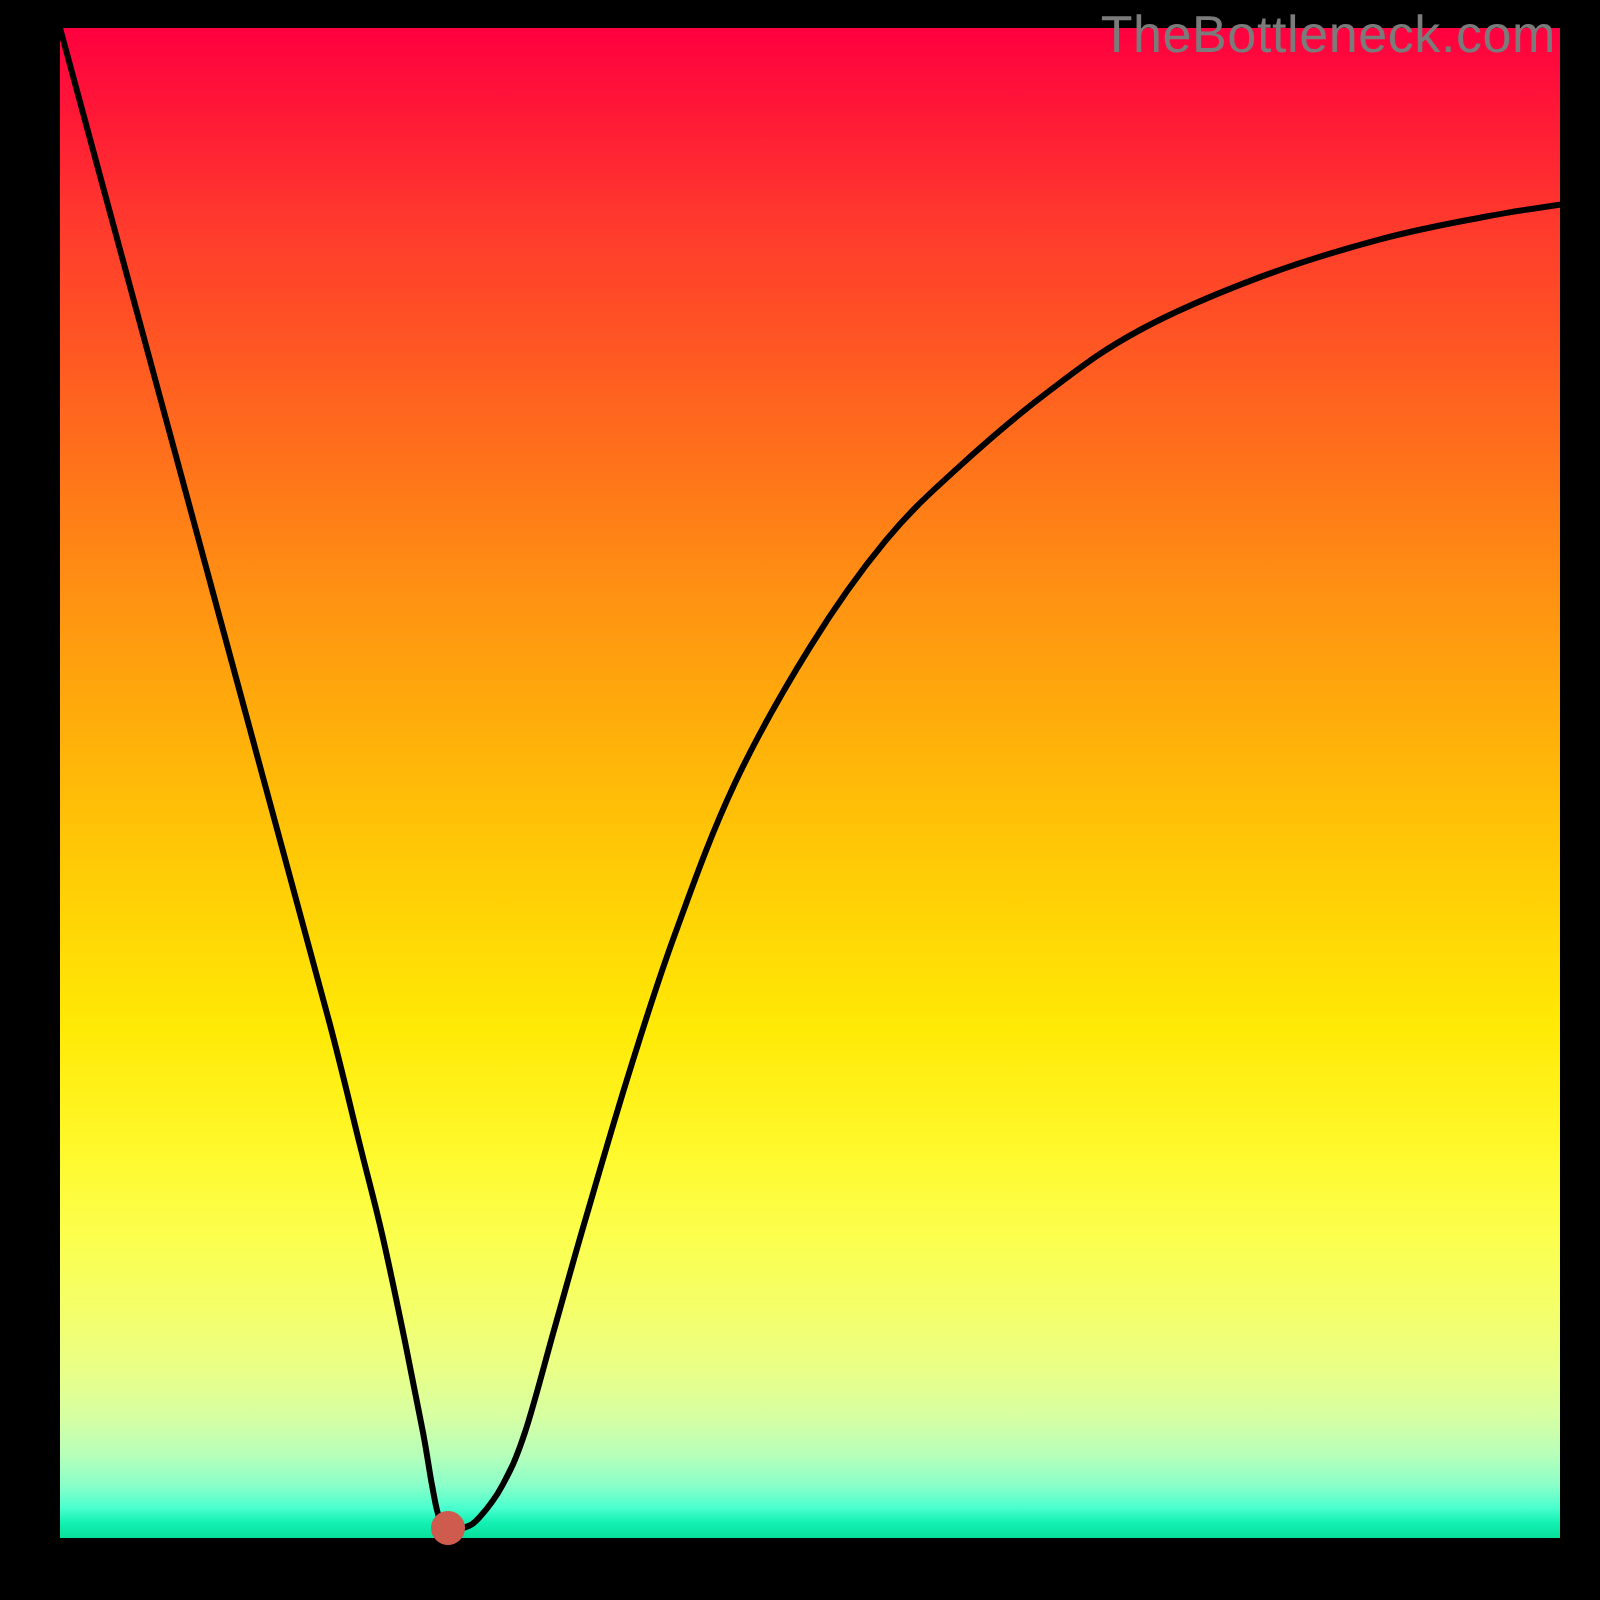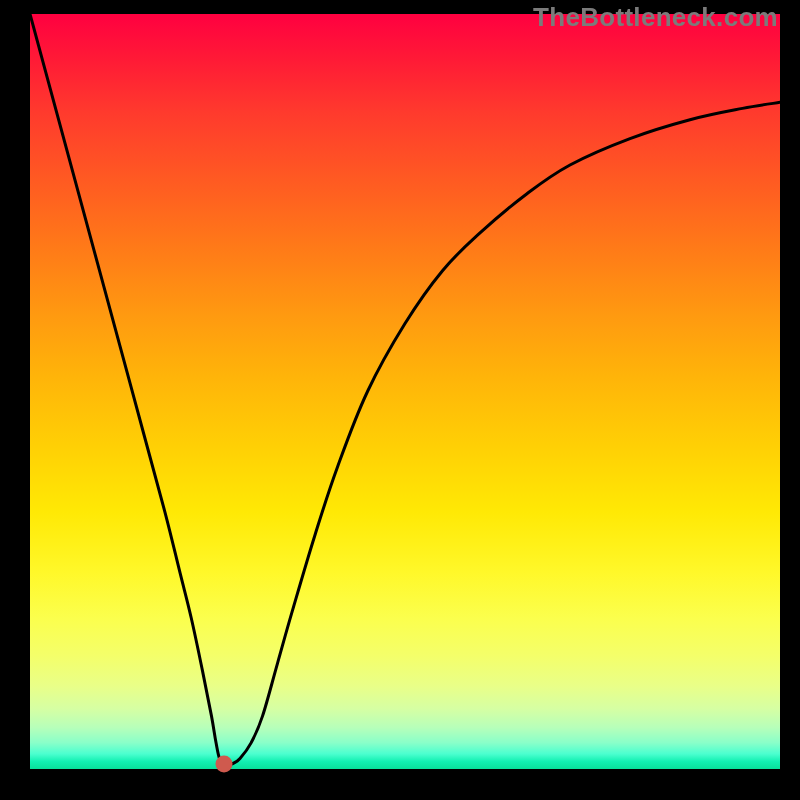--- a/index.html
+++ b/index.html
@@ -42,21 +42,21 @@
       #8affc9 96.5%,
       #4bffcf 98%,
       #12f0b2 99%,
       #08e09a 100%);
   }
   .watermark {
     position: absolute;
     top: 2px;
     right: 22px;
     font-size: 26px;
-    font-weight: 700;
+    font-weight: 400;
     color: #7b7b7b;
     letter-spacing: 0.3px;
     z-index: 20;
   }
   svg.curve {
     position: absolute;
     left: 0;
     top: 0;
     width: 750px;
     height: 755px;

